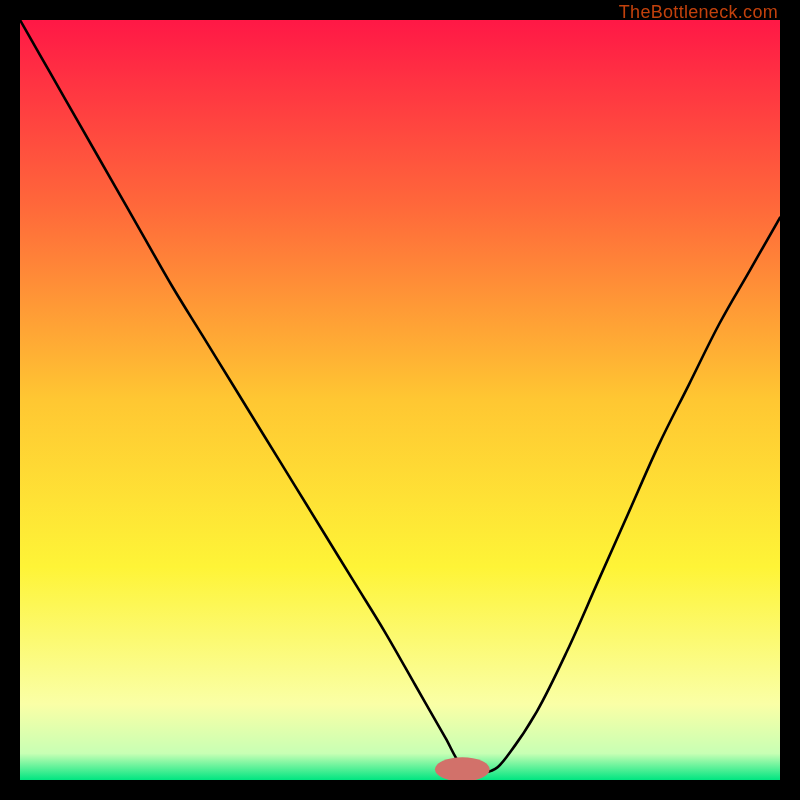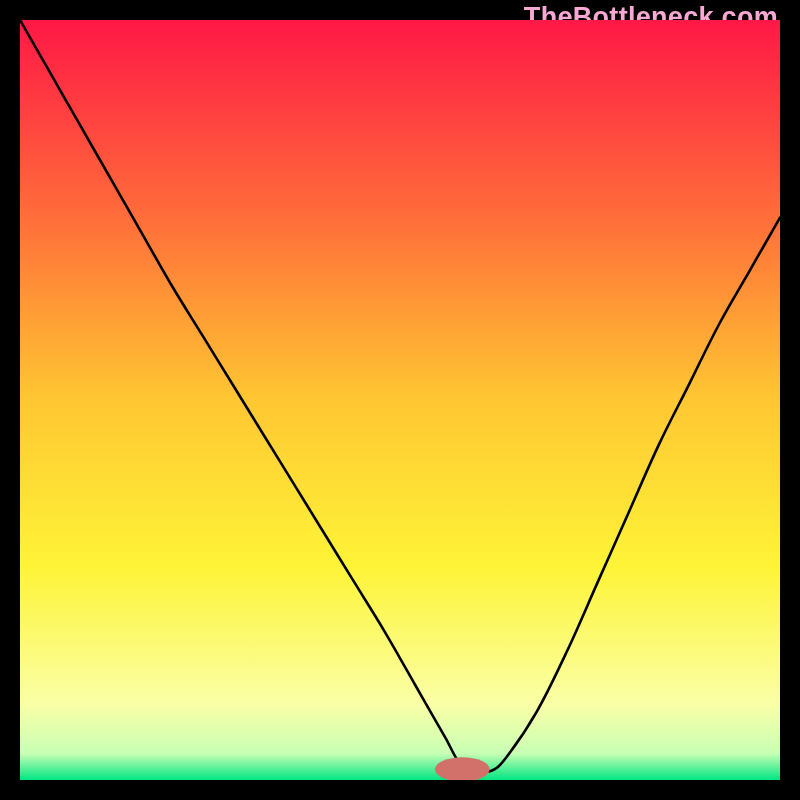--- a/index.html
+++ b/index.html
@@ -1,18 +1,18 @@
 <!DOCTYPE html>
 <html><head>
 <meta charset="utf-8">
 <style>
   html,body{margin:0;padding:0;width:800px;height:800px;overflow:hidden;background:#000;font-family:Arial,Helvetica,sans-serif}
   .frame{position:absolute;inset:0;background:#000}
   .plot{position:absolute;left:20px;top:20px;width:760px;height:760px}
-  .watermark{position:absolute;top:2px;right:22px;color:#f9a8d4;font-size:27px;font-weight:700;letter-spacing:.3px;pointer-events:none}
+  .watermark{position:absolute;top:2px;right:22px;color:#c2410c;font-size:18px;font-weight:400;letter-spacing:.3px;pointer-events:none}
   svg{display:block}
 </style>
 </head>
 <body>
 
 <div class="frame">
   <div class="watermark">TheBottleneck.com</div>
   <div class="plot">
     <svg id="svg" width="760" height="760" viewBox="0 0 760 760">
       <defs>

